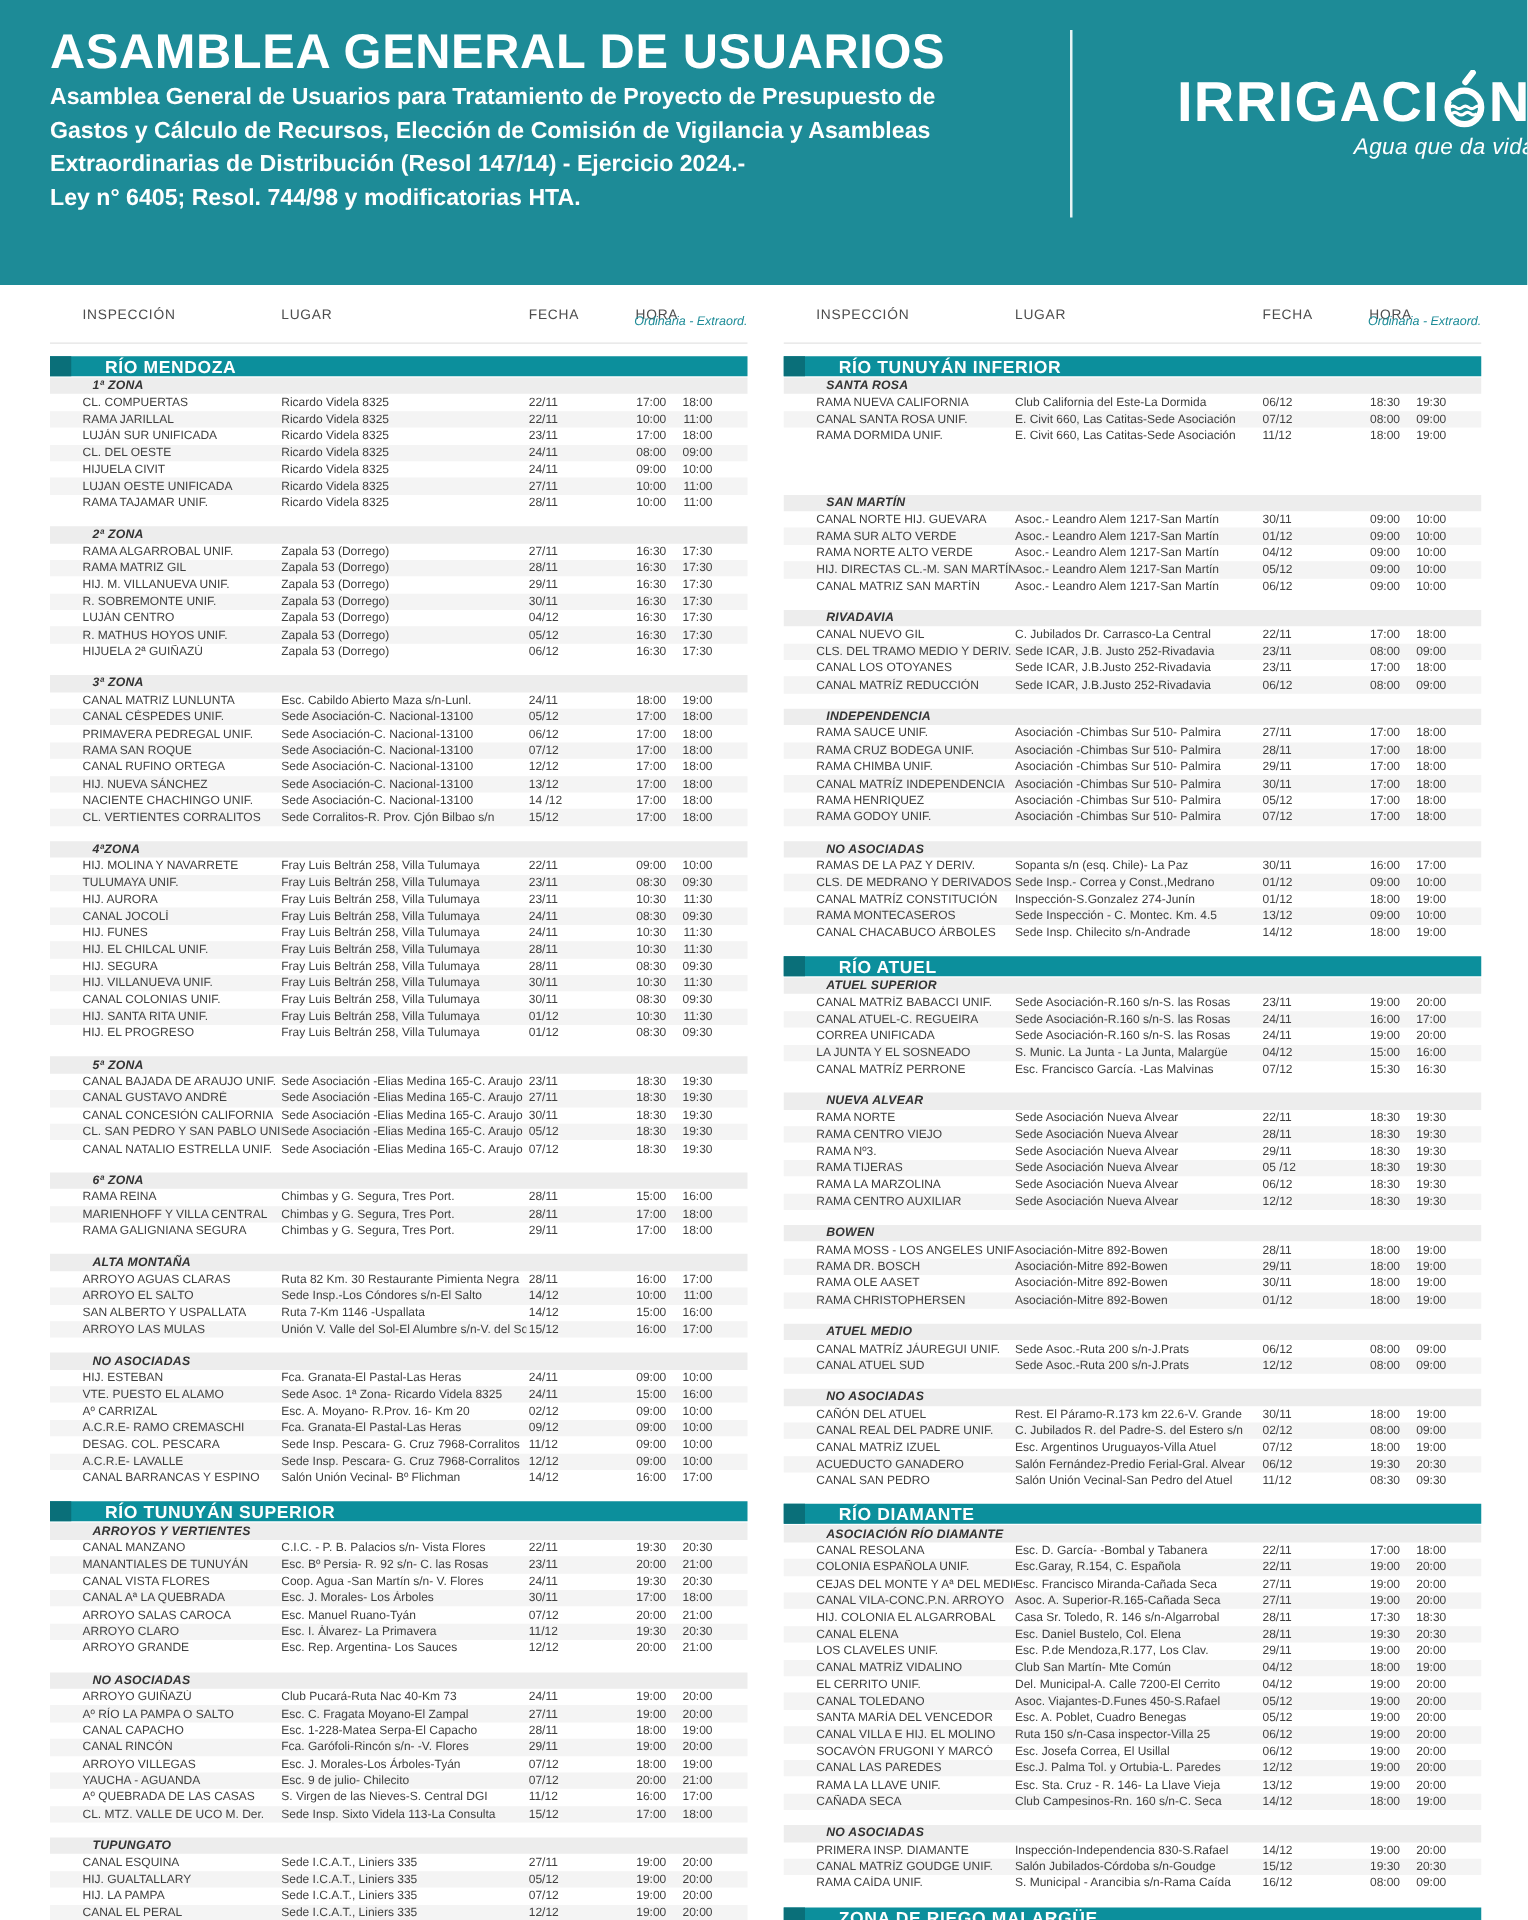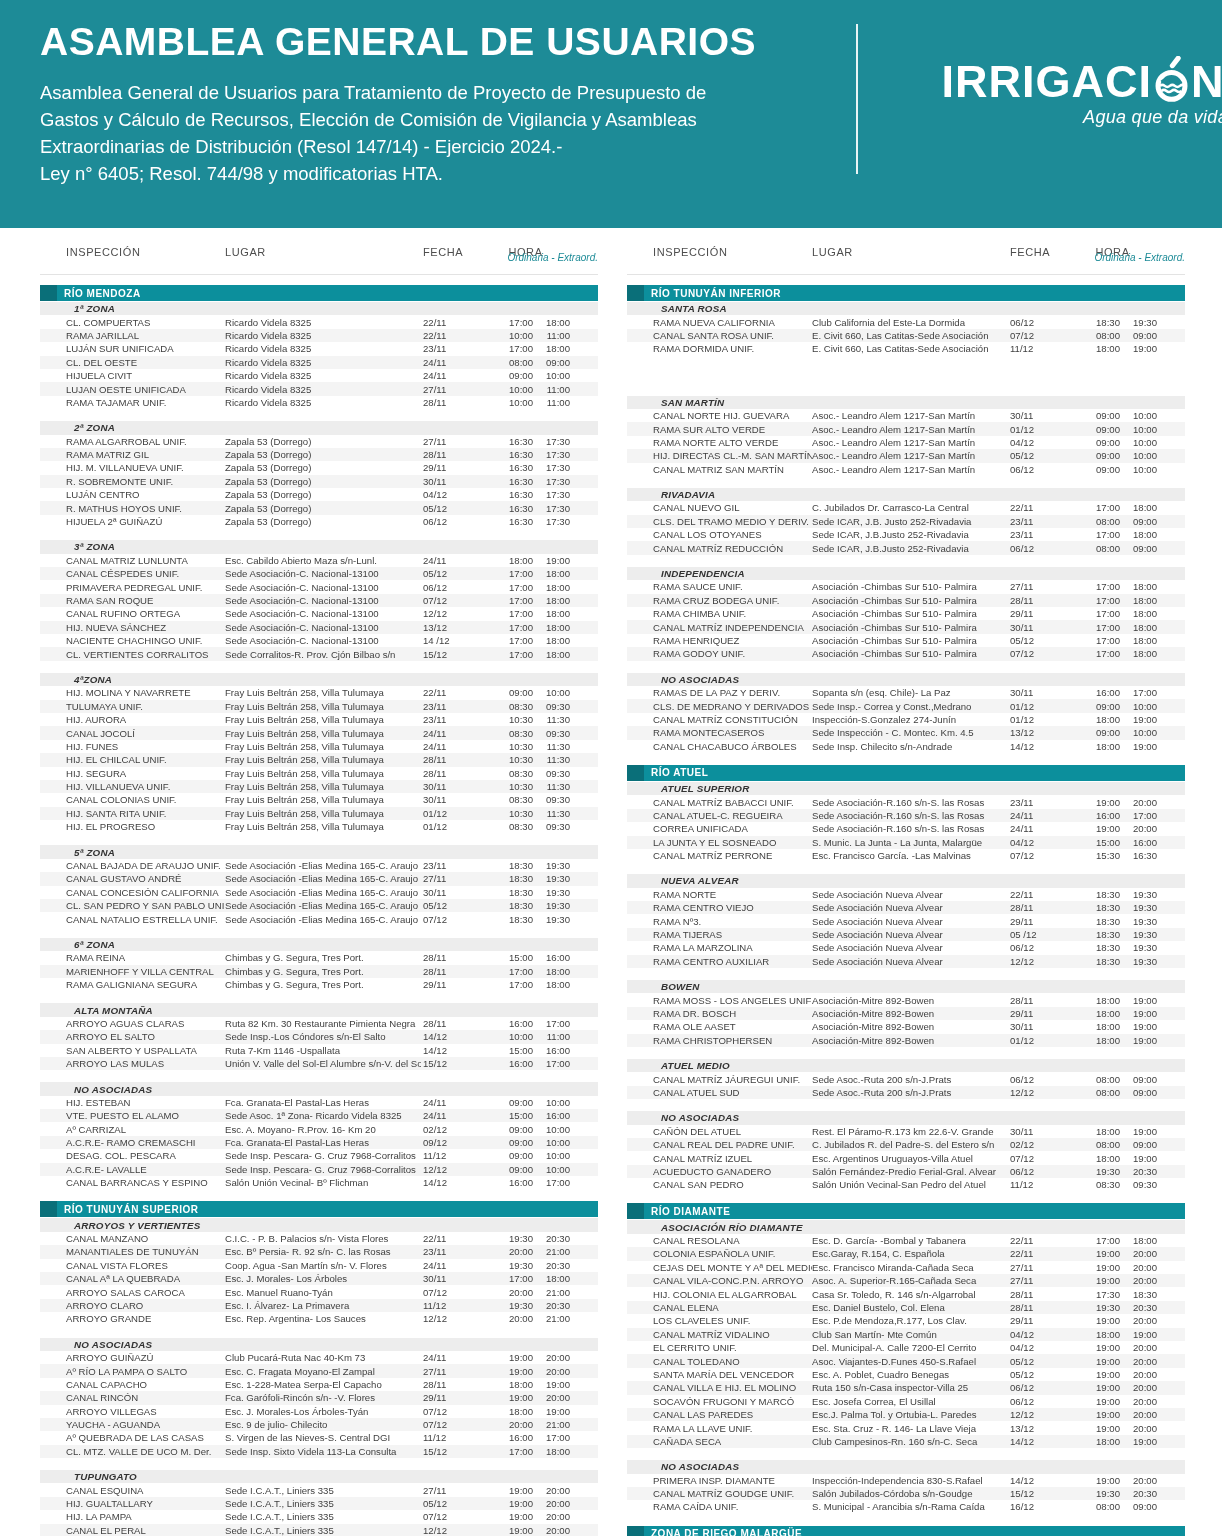--- a/index.html
+++ b/index.html
@@ -9,41 +9,41 @@
     -webkit-font-smoothing:antialiased;
   }
   
   .header{
     position:relative;height:228px;background:#1d8b97;color:#fff;
     padding:0 40px;box-sizing:border-box;
   }
   .title{
     padding-top:22px;font-size:39px;font-weight:bold;letter-spacing:.5px;line-height:1.05;
   }
-  .subtitle{margin-top:16px;font-size:18.5px;line-height:27px;font-weight:400;max-width:790px;}
+  .subtitle{margin-top:0;font-size:18.5px;line-height:27px;font-weight:700;max-width:790px;}
   .hdr-divider{position:absolute;left:856px;top:24px;width:2px;height:150px;background:rgba(255,255,255,.9);}
   .logo-box{position:absolute;left:938px;top:56px;width:290px;text-align:right;}
   .logo-word{display:flex;align-items:flex-end;justify-content:center;font-size:45px;font-weight:bold;letter-spacing:1px;line-height:1;}
   .logo-o{display:inline-block;width:37px;height:48px;margin:0 1px;}
   .tagline{font-size:18px;font-style:italic;margin-top:3px;letter-spacing:.3px;}
   
   .content{display:flex;gap:29px;padding:16px 37px 0 40px;}
   .col{width:558px;flex:0 0 558px;}
   
   .col-header{position:relative;height:30px;border-bottom:1px solid #e3e3e3;margin-bottom:2px;}
   .col-header .hrow{display:flex;font-size:11px;color:#4d4d4d;letter-spacing:.6px;padding-top:2px;}
   .h-insp{width:185px;padding-left:26px;box-sizing:border-box;}
   .h-lugar{width:196px;}
   .h-fecha{width:52px;padding-left:2px;}
   .h-hora{flex:1;text-align:center;padding-right:22px;}
   .h-sub{position:absolute;right:0;top:8px;font-size:10px;font-style:italic;color:#1d8b97;}
   
   .river-band{
     position:relative;height:16px;background:#0c8f9c;color:#fff;display:flex;align-items:center;
-    font-size:10px;font-weight:bold;letter-spacing:.5px;padding-left:24px;box-sizing:border-box;
+    font-size:14px;font-weight:bold;letter-spacing:.5px;padding-left:44px;box-sizing:border-box;
     margin-bottom:1px;
   }
   .river-band::before{content:"";position:absolute;left:0;top:0;width:17px;height:100%;background:#0a6f79;}
   .river-band:not(:first-child){margin-top:10px;}
   
   .group{margin-bottom:12px;}
   .group.gap-after{margin-bottom:40px;}
   .group-title{
     height:13.4px;background:#ededed;font-size:9.8px;font-weight:bold;font-style:italic;
     color:#333;display:flex;align-items:center;padding-left:34px;box-sizing:border-box;letter-spacing:.2px;

